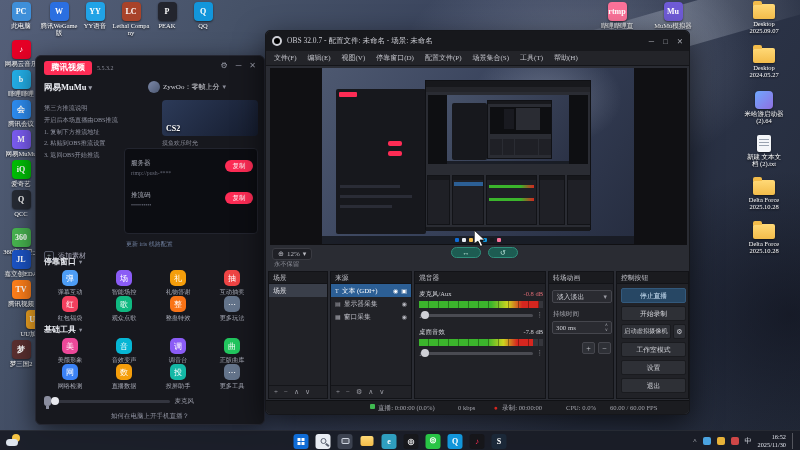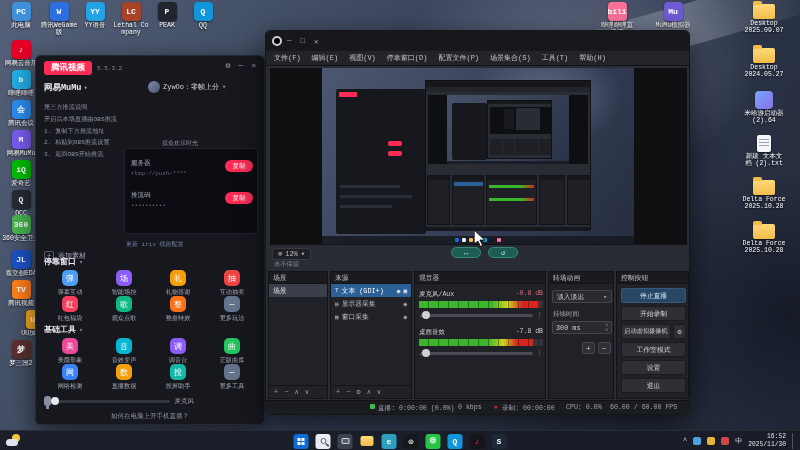--- a/index.html
+++ b/index.html
@@ -1,17 +1,17 @@
 <!DOCTYPE html>
 <html><head>
 <meta charset="utf-8">
 <style>
   html,body{margin:0;padding:0;background:#111;}
   .screen{position:relative;width:800px;height:450px;overflow:hidden;
-    font-family:Liberation Mono, monospace;
+    font-family:Liberation Serif, serif;
     background:linear-gradient(125deg,#55607a 0%,#465268 22%,#39435c 45%,#2b3347 68%,#222938 100%);}
   .screen *{box-sizing:border-box;}
   
   .wp{position:absolute;pointer-events:none;}
   .w1{left:400px;top:-50px;width:360px;height:230px;background:radial-gradient(closest-side,rgba(205,215,235,.34),transparent);}
   .w2{left:540px;top:6px;width:280px;height:42px;background:linear-gradient(90deg,transparent,rgba(230,238,250,.28),transparent);transform:rotate(-16deg);}
   .w3{left:620px;top:170px;width:340px;height:290px;background:radial-gradient(closest-side,rgba(10,12,22,.55),transparent);}
   .w4{left:280px;top:372px;width:320px;height:70px;background:radial-gradient(closest-side,rgba(150,162,195,.14),transparent);}
   
   .dicon{position:absolute;width:38px;text-align:center;cursor:default;}
@@ -211,21 +211,21 @@
         <span>iQ</span>
       </div>
       <div class="lb">爱奇艺</div>
     </div>
   <div class="dicon" style="left:2px;top:190px">
       <div class="ic" style="background: rgb(38, 42, 51);">
         <span>Q</span>
       </div>
       <div class="lb">QCC</div>
     </div>
-  <div class="dicon" style="left:2px;top:215px">
+  <div class="dicon" style="left:2px;top:228px">
       <div class="ic" style="background: rgb(71, 179, 79);">
         <span>360</span>
       </div>
       <div class="lb">360安全卫士</div>
     </div>
   <div class="dicon" style="left:2px;top:250px">
       <div class="ic" style="background: rgb(27, 83, 196);">
         <span>JL</span>
       </div>
       <div class="lb">嘉立创EDA</div>
@@ -275,21 +275,21 @@
     </div>
   <div class="dicon" style="left:184px;top:2px">
       <div class="ic" style="background: rgb(18, 150, 219);">
         <span>Q</span>
       </div>
       <div class="lb">QQ</div>
     </div>
 
   <div class="dicon" style="left:598px;top:2px">
       <div class="ic" style="background: rgb(251, 114, 153);">
-        <span>bili</span>
+        <span>rtmp</span>
       </div>
       <div class="lb">哔哩哔哩直播姬</div>
     </div>
   <div class="dicon" style="left:654px;top:2px">
       <div class="ic" style="background: rgb(111, 91, 214);">
         <span>Mu</span>
       </div>
       <div class="lb">MuMu模拟器</div>
     </div>
 
@@ -325,20 +325,23 @@
       <span>⚙</span>
       <span>─</span>
       <span>✕</span>
     </div>
     <div class="amode"><span>网易MuMu</span><span class="cv">▾</span></div>
     <div class="auser">
       <span class="avat"></span>
       <span>ZywOo：零帧上分</span>
       <span style="color:#8a8c98">▾</span>
     </div>
+    <div class="acard">
+      <span class="acimg">CS2</span>
+    </div>
     <div class="accap">摸鱼欢乐时光</div>
     <div class="atips">
       <div>第三方推流说明</div>
       <div>开启后本场直播由OBS推流</div>
       <div>1. 复制下方推流地址</div>
       <div>2. 粘贴到OBS推流设置</div>
       <div>3. 返回OBS开始推流</div>
     </div>
     <div class="acanvas">
       <div class="acrow" style="top:10px">
@@ -462,20 +465,21 @@
       <span class="micic"></span>
       <span class="atrack"><span class="afill" style="width: 38%;"><span class="aknob"></span></span></span>
       <span class="amicl">麦克风</span>
     </div>
     <div class="afoot">如何在电脑上开手机直播？</div>
   </div>
 
   <div class="obs">
     <div class="otitle">
       <span class="oicon"></span>
+      <span class="otxt">OBS 32.0.7 - 配置文件: 未命名 - 场景: 未命名</span>
       <span class="octl">
         <span>─</span>
         <span>□</span>
         <span>✕</span>
       </span>
     </div>
     <div class="omenu">
       <span>文件(F)</span>
       <span>编辑(E)</span>
       <span>视图(V)</span>

